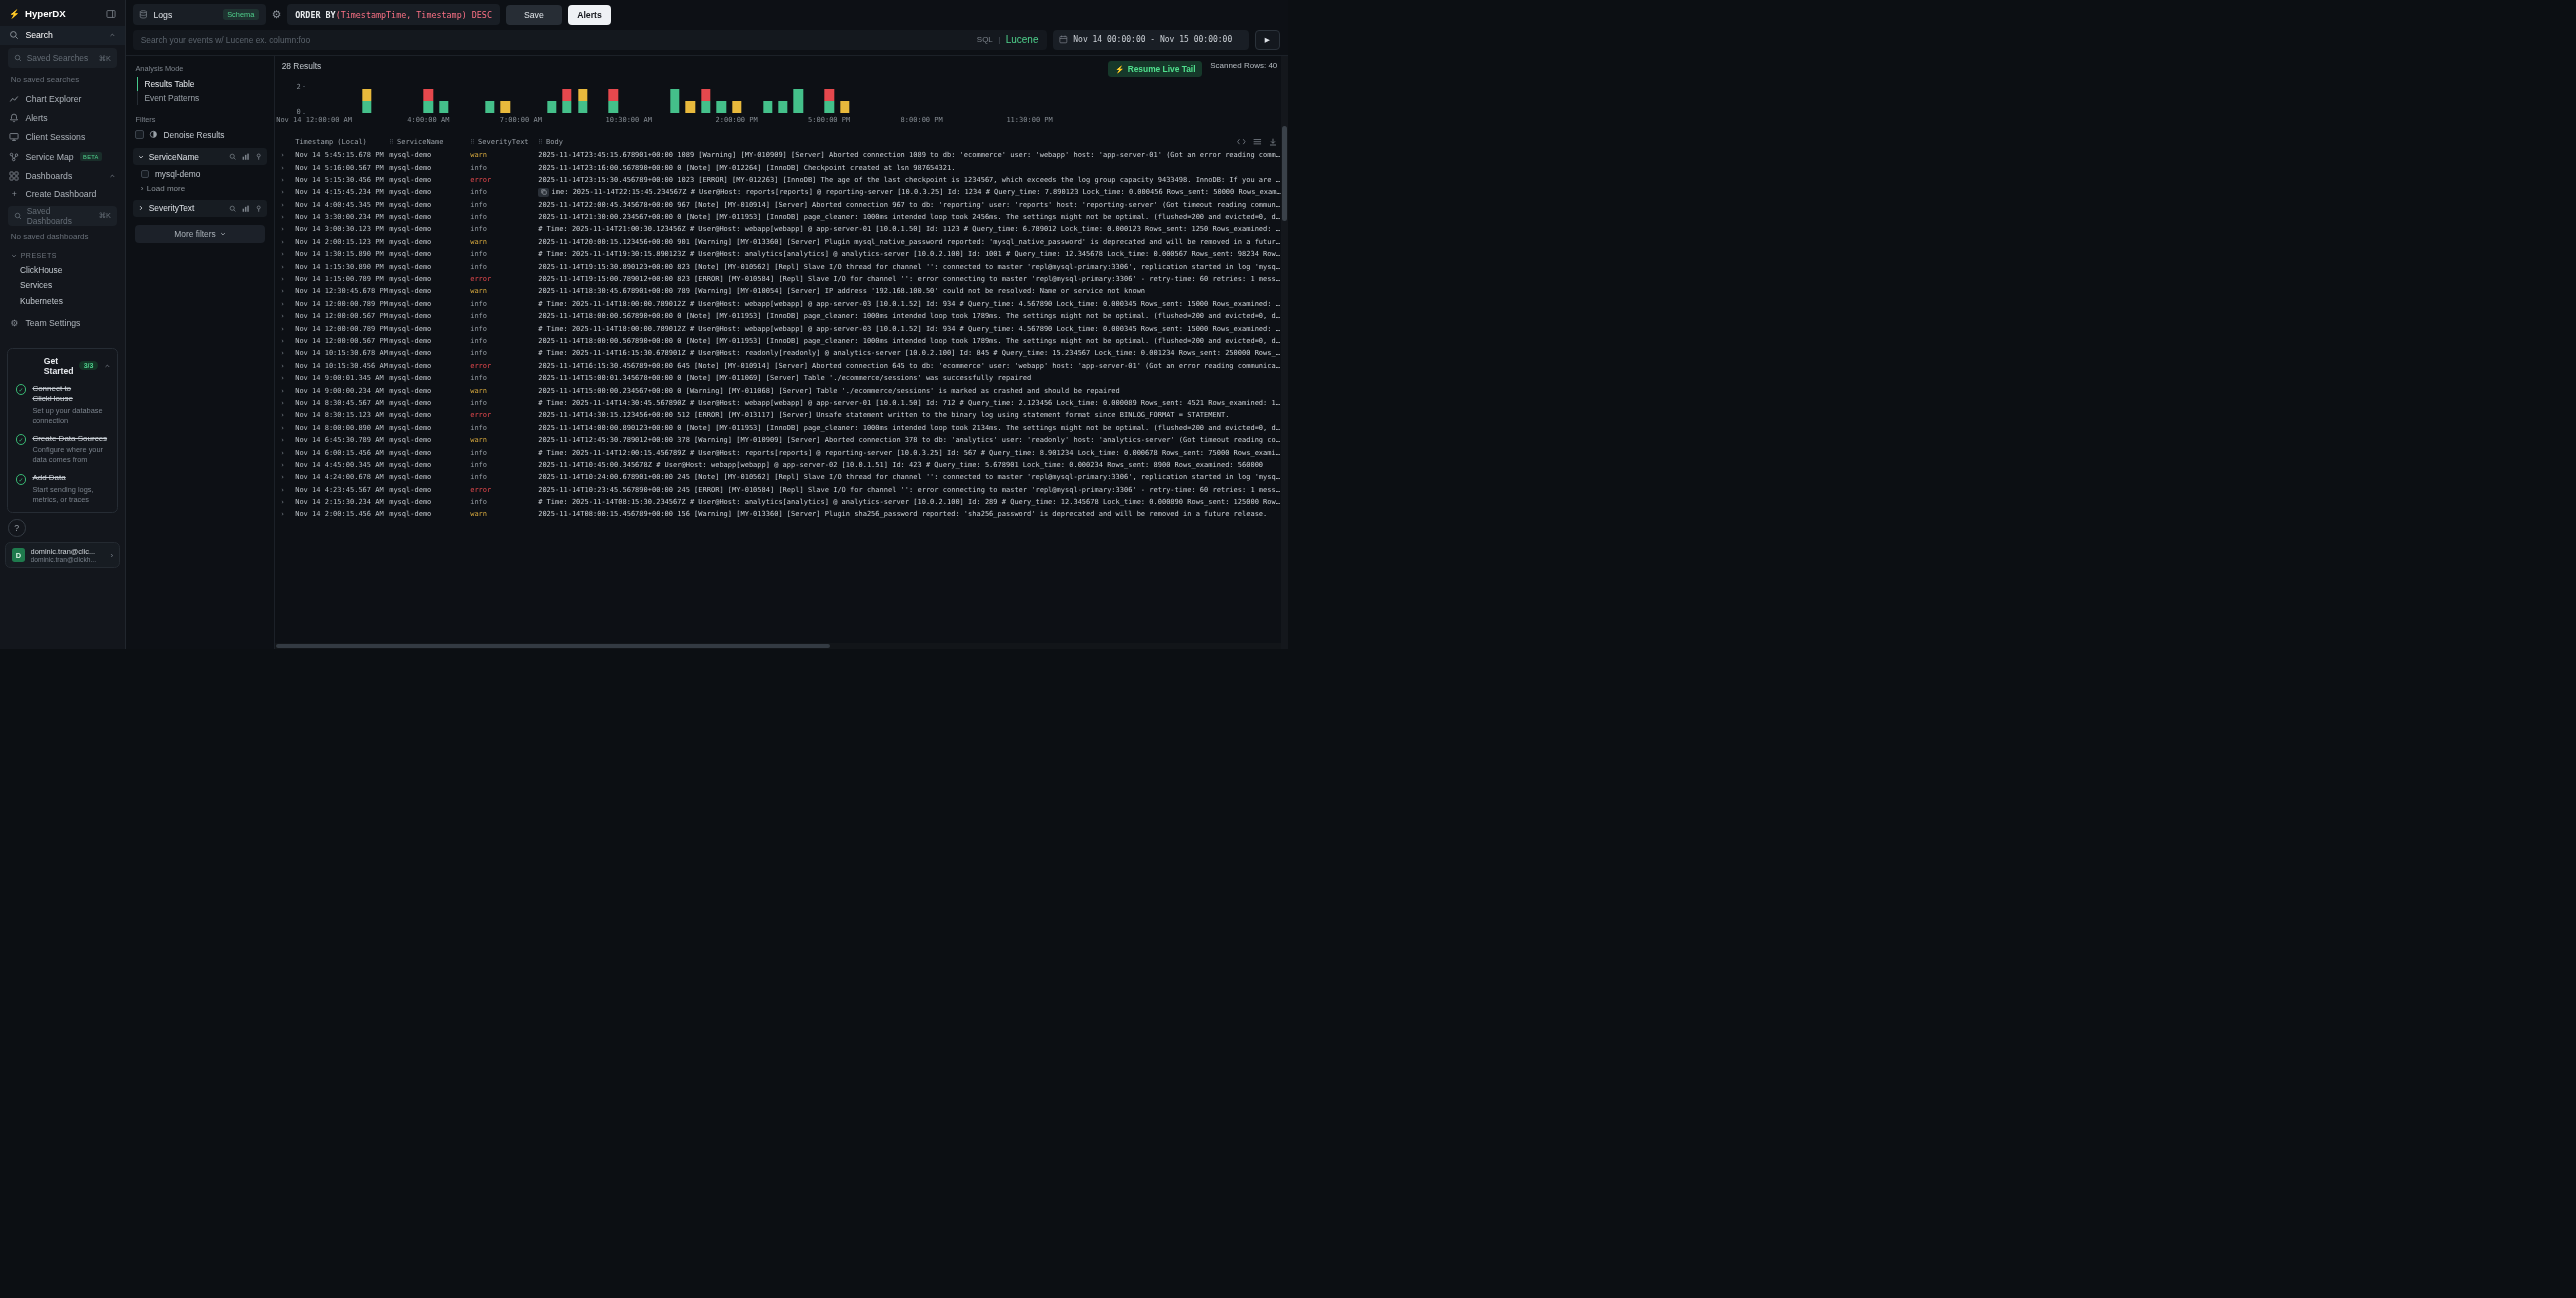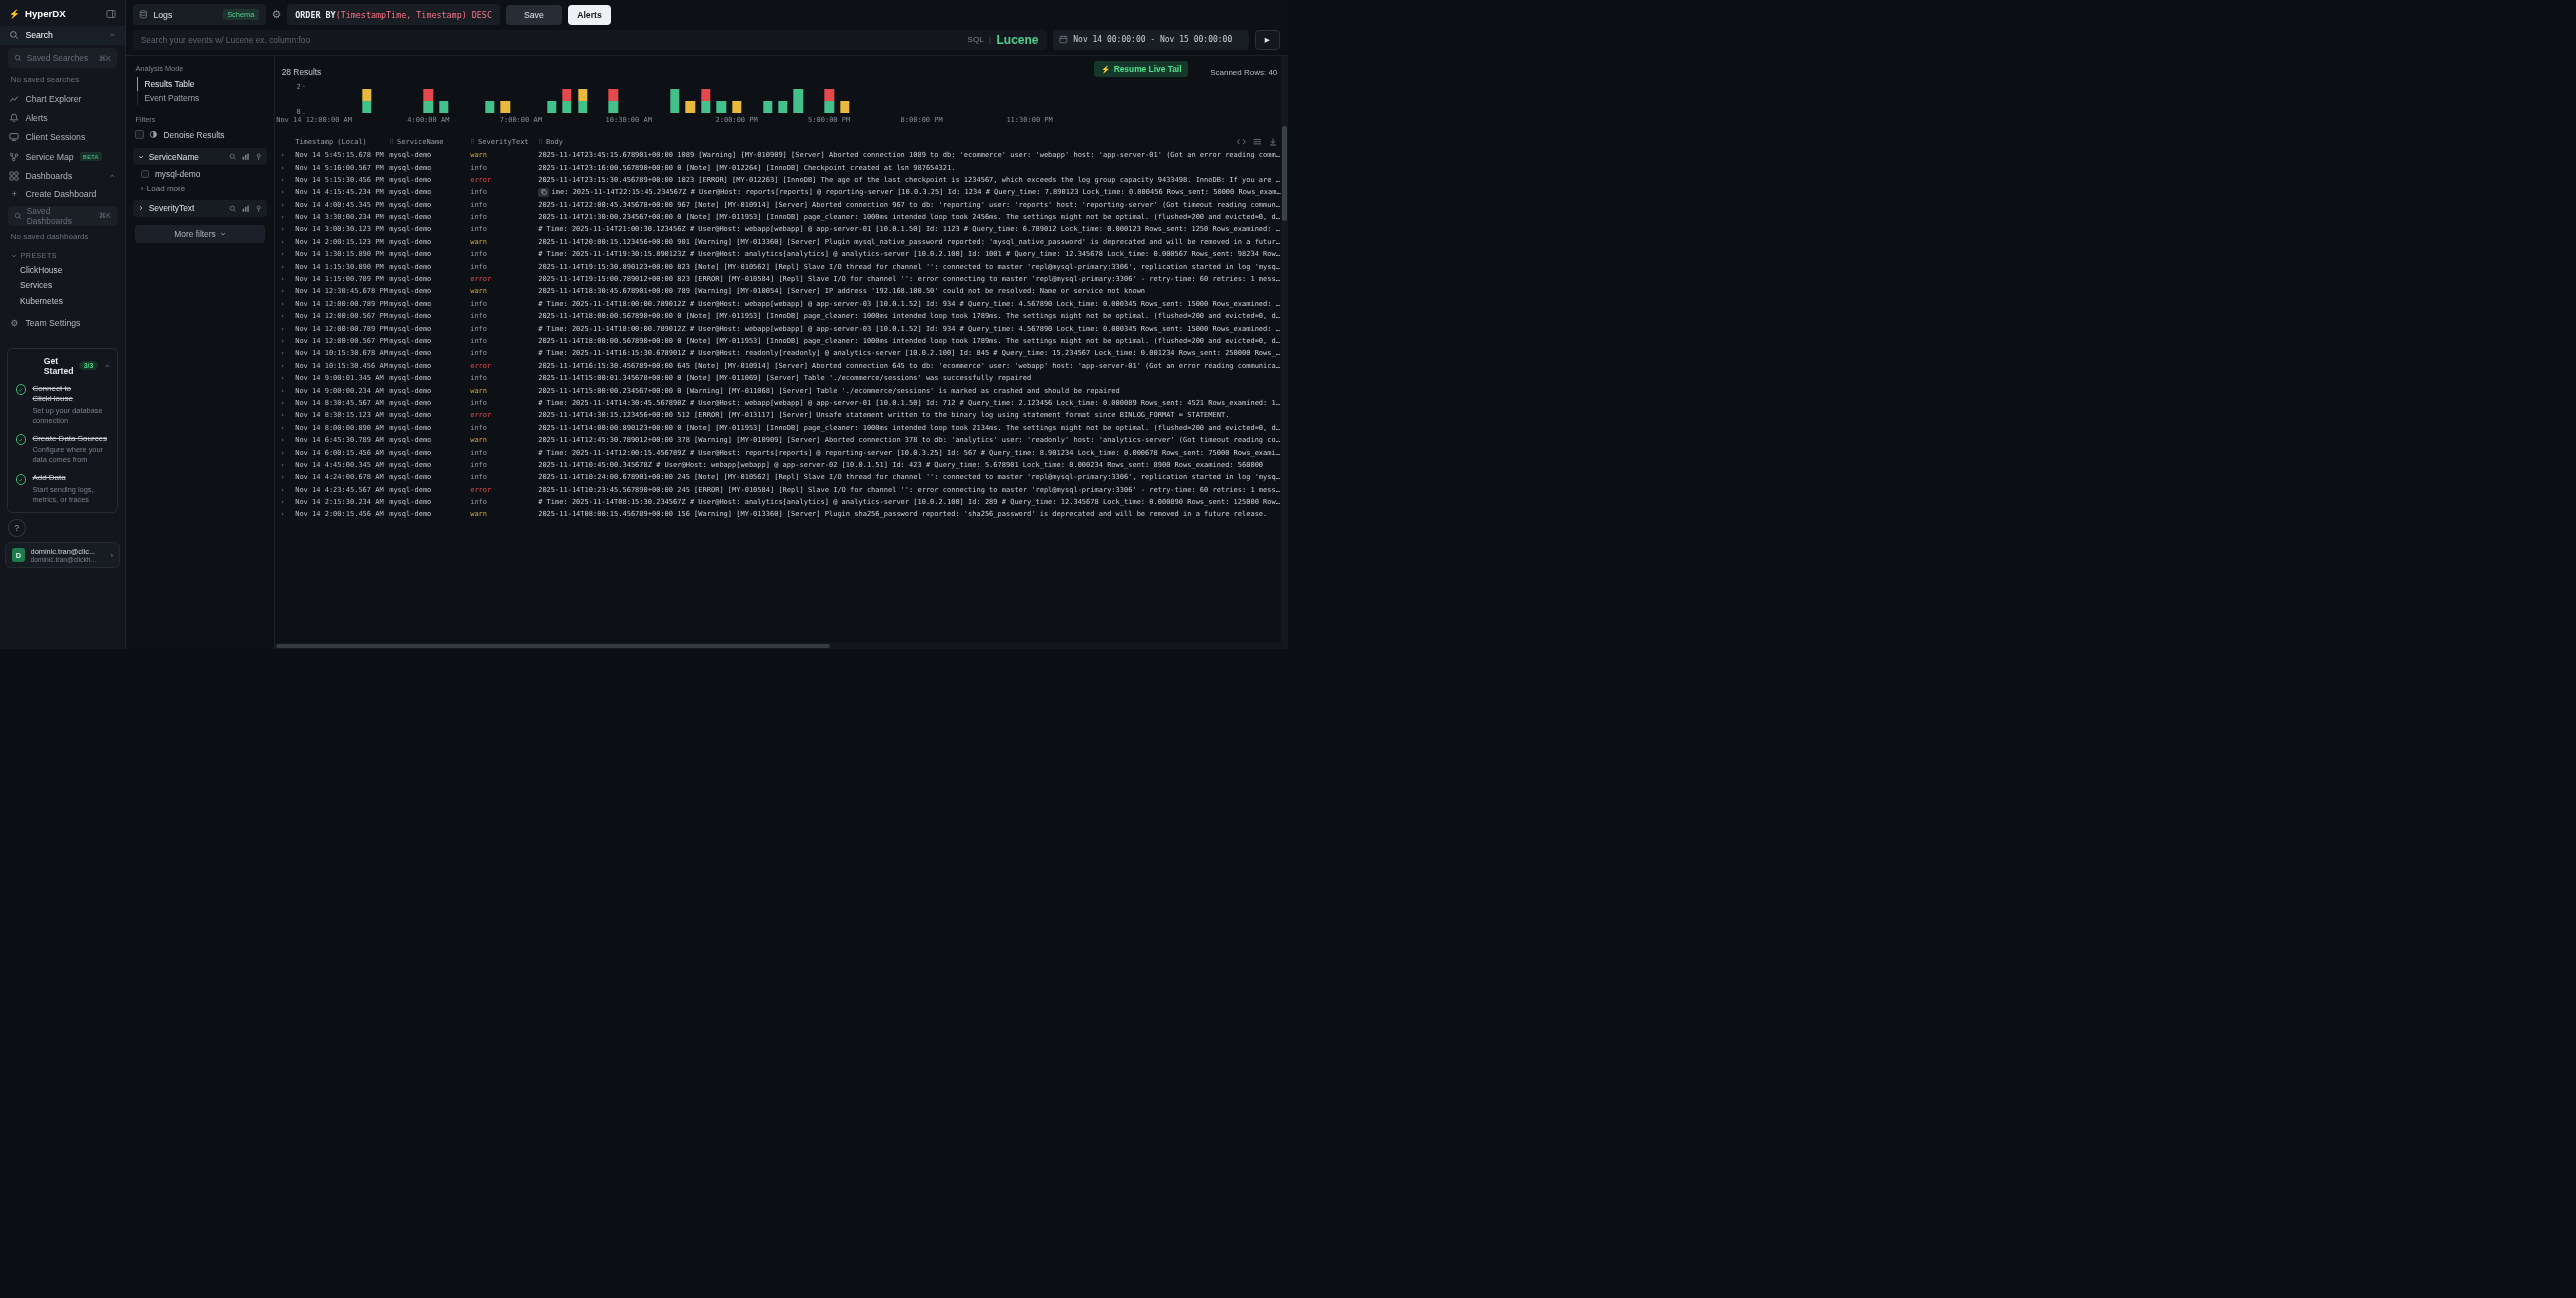--- a/index.html
+++ b/index.html
@@ -55,21 +55,21 @@
   .kw { color:#e8ebee; font-weight:bold; }
   .fields { color:#fb7185; }
   .orderby-box { flex:none; height:21px; background:#191e25; border-radius:4px; display:flex; align-items:center; padding:0 8px; font-size:8.4px; white-space:nowrap; cursor:pointer; }
   .btn-save { height:20px; padding:0 18px; background:#272d35; border-radius:4px; color:#e3e7eb; font-size:8.7px; display:flex; align-items:center; cursor:pointer; flex:none; }
   .btn-alerts { height:20px; padding:0 9.4px; background:#eef1f4; border-radius:4px; color:#14171c; font-size:8.7px; font-weight:bold; display:flex; align-items:center; cursor:pointer; flex:none; }
   .search-row { display:flex; gap:6px; padding:2px 8px 5.4px 6.7px; align-items:center; }
   .search-input { flex:1; min-width:0; height:20px; background:#14181e; border-radius:4px; display:flex; align-items:center; gap:5.4px; padding:0 8px; cursor:text; }
   .search-ph { color:#5c646d; font-size:8.4px; flex:1; white-space:nowrap; overflow:hidden; }
   .mode-sql { color:#7c838b; font-size:8px; cursor:pointer; }
   .mode-sep { color:#4a5058; font-size:8px; }
-  .mode-lucene { color:#4fd08c; font-size:12px; cursor:pointer;font-weight:bold; }
+  .mode-lucene { color:#4fd08c; font-size:10px; cursor:pointer; }
   .date-box { width:196px; height:20px; background:#191e25; border-radius:4px; display:flex; align-items:center; gap:5.4px; padding:0 6.7px; font-size:8px; color:#ccd1d7; cursor:pointer; flex:none; }
   .run-btn { width:25.5px; height:20px; border:0.7px solid #2b323a; border-radius:4px; display:flex; align-items:center; justify-content:center; color:#dfe3e8; font-size:6.7px; background:#14181e; cursor:pointer; flex:none; }
 
   
   .content { flex:1; min-height:0; display:flex; border-top:0.7px solid #1c2128; }
 
   
   .fpanel { width:149px; min-width:149px; border-right:0.7px solid #1c2128; padding-top:5.4px; overflow:hidden; }
   .fp-label { padding:2.7px 9.4px 1.3px; font-size:7.4px; color:#7c838b; }
   .mode-list { margin:2.7px 0 6.7px 10.7px; }
@@ -79,21 +79,21 @@
   .checkbox { width:8.7px; height:8.7px; border:0.7px solid #3c434c; border-radius:2px; background:#161b21; flex:none; cursor:pointer; }
   .denoise-ic { color:#9aa1a8; }
   .fgroup-head { display:flex; align-items:center; gap:4.7px; margin:4px 6.7px 0; padding:3.4px 5.4px; background:#171c22; border-radius:3.4px; font-size:8.4px; color:#dde1e6; cursor:pointer; }
   .fg-icons { margin-left:auto; display:flex; gap:5.4px; color:#6f767e; align-items:center; }
   .fitem { display:flex; align-items:center; gap:5.4px; padding:4px 9.4px 1.3px 14.8px; font-size:8.4px; color:#bfc5cb; cursor:pointer; }
   .load-more { display:flex; align-items:center; gap:3.4px; padding:3.4px 14.8px; font-size:8px; color:#8b9298; cursor:pointer; }
   .more-filters { margin:8px 9.4px; height:18px; background:#1c2129; border-radius:4px; display:flex; align-items:center; justify-content:center; gap:4px; color:#aab1b8; font-size:8.4px; cursor:pointer; }
 
   
   .results { flex:1; min-width:0; position:relative; display:flex; flex-direction:column; padding-right:6.7px; }
-  .res-head { display:flex; align-items:flex-end; gap:22px; padding:5.4px 4px 4px 6.7px; }
+  .res-head { display:flex; align-items:flex-start; gap:8px; padding:5.4px 4px 4px 6.7px; }
   .res-count { font-size:8.4px; color:#c2c8ce; }
   .live-btn { margin-left:auto; height:16px; padding:0 6.7px; background:#16382a; color:#4fe08d; border-radius:3.4px; font-size:8.4px; font-weight:bold; display:flex; align-items:center; gap:3.4px; cursor:pointer; }
   .live-btn .lb-bolt { font-size:7.4px; }
   .scanned { font-size:8px; color:#b6bcc2; white-space:nowrap; }
 
   .chart { position:relative; height:42px; margin:1.3px 0 4px; flex:none; }
   .chart-ylabel { position:absolute; width:23px; text-align:right; font-size:7px; color:#868d94; font-family:"DejaVu Sans Mono", monospace; }
   .yl-top { left:2.7px; top:0; } .yl-bot { left:2.7px; bottom:8.7px; }
   .ytick { position:absolute; left:27.5px; width:2.7px; height:0.7px; background:#3a4149; }
   .yt-top { top:3.4px; } .yt-bot { bottom:11.4px; }

